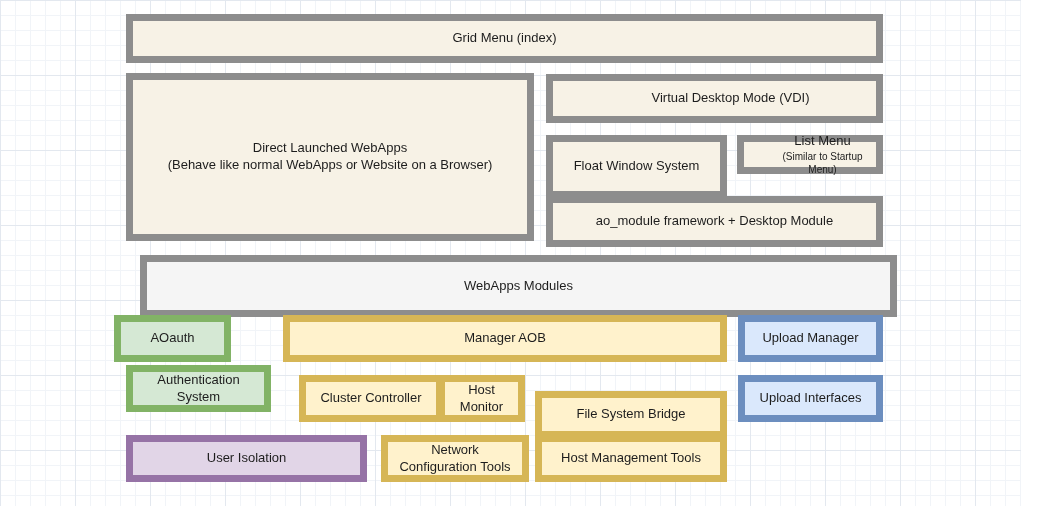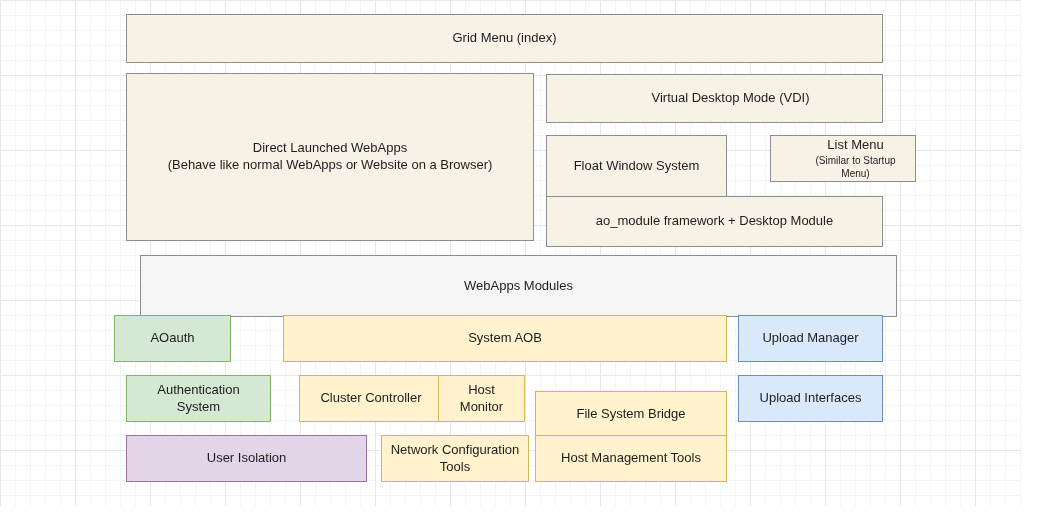--- a/index.html
+++ b/index.html
@@ -24,21 +24,21 @@
     background-image:
       linear-gradient(to right, #e3e8ef 1px, transparent 1px),
       linear-gradient(to bottom, #e3e8ef 1px, transparent 1px),
       linear-gradient(to right, #f1f4f8 1px, transparent 1px),
       linear-gradient(to bottom, #f1f4f8 1px, transparent 1px);
     background-size: 75px 75px, 75px 75px, 15px 15px, 15px 15px;
   }
 
   .box {
     position: absolute;
-    border: 1px solid #d946ef;
+    border: 7px solid #d946ef;
     display: flex;
     flex-direction: column;
     align-items: center;
     justify-content: center;
     text-align: center;
     font-size: 13px;
     color: #1d1d1d;
     line-height: 1.3;
     padding: 2px 8px;
   }
@@ -68,46 +68,46 @@
   </div>
 
   <div class="box cream" style="left:546px; top:74px; width:337px; height:49px;padding-left:40px;">
     <span>Virtual Desktop Mode (VDI)</span>
   </div>
 
   <div class="box cream" style="left:546px; top:135px; width:181px; height:63px;">
     <span>Float Window System</span>
   </div>
 
-  <div class="box cream" style="left:770px; top:135px; width:146px; height:47px;padding-left:33px;">
+  <div class="box cream" style="left:737px; top:135px; width:146px; height:39px;padding-left:33px;">
     <span>List Menu</span>
     <span class="sub">(Similar to Startup Menu)</span>
   </div>
 
   <div class="box cream" style="left:546px; top:196px; width:337px; height:51px;">
     <span>ao_module framework + Desktop Module</span>
   </div>
 
   <div class="box gray" style="left:126px; top:255px; width:757px; height:62px;margin-left:14px;">
     <span>WebApps Modules</span>
   </div>
 
   <div class="box green" style="left:114px; top:315px; width:117px; height:47px;">
     <span>AOauth</span>
   </div>
 
   <div class="box yellow" style="left:283px; top:315px; width:444px; height:47px;">
-    <span>System AOB</span>
+    <span>Manager AOB</span>
   </div>
 
   <div class="box blue" style="left:738px; top:315px; width:145px; height:47px;">
     <span>Upload Manager</span>
   </div>
 
-  <div class="box green" style="left:126px; top:375px; width:145px; height:47px;">
+  <div class="box green" style="left:126px; top:365px; width:145px; height:47px;">
     <span>Authentication System</span>
   </div>
 
   <div class="box yellow" style="left:283px; top:375px; width:144px; height:47px;margin-left:16px;">
     <span>Cluster Controller</span>
   </div>
 
   <div class="box yellow" style="left:438px; top:375px; width:87px; height:47px;">
     <span>Host Monitor</span>
   </div>

